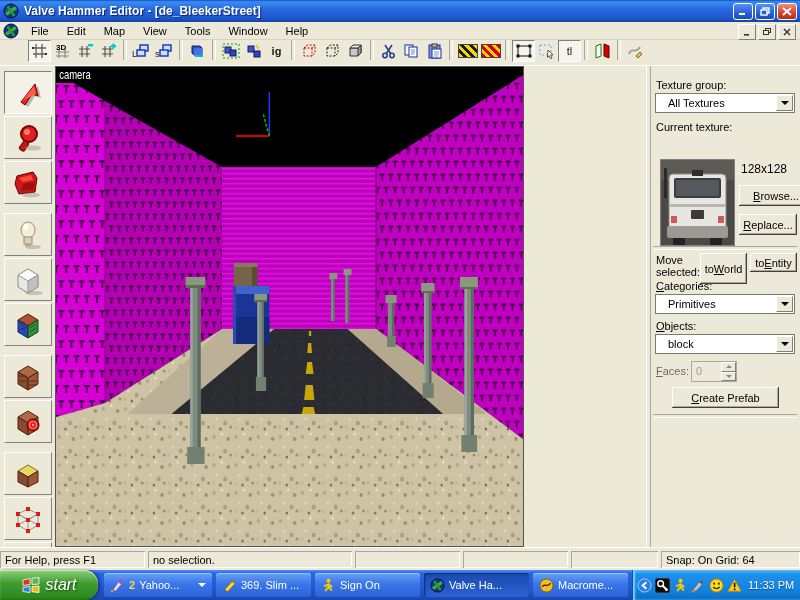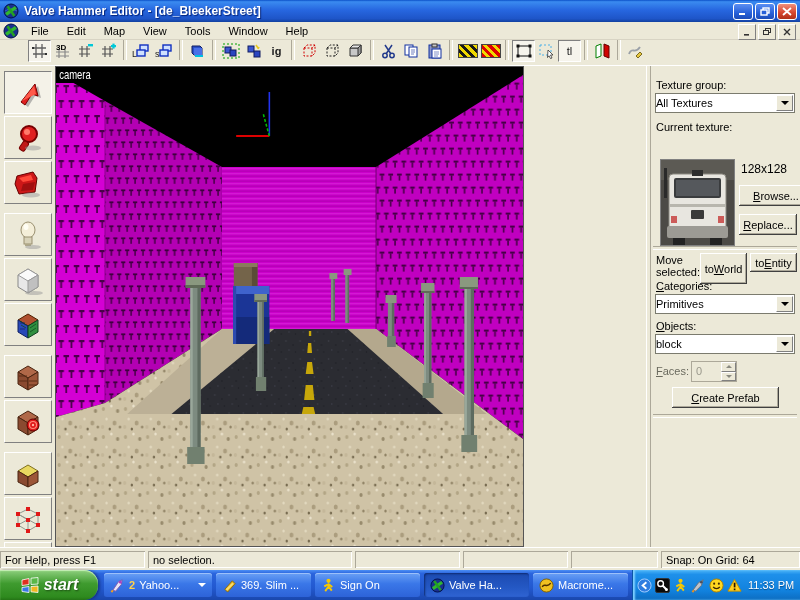--- a/index.html
+++ b/index.html
@@ -55,21 +55,21 @@
     border:1px solid #555;box-sizing:border-box}
   #viewport svg{display:block;width:100%;height:100%}
 
   
   #splitter{left:646px;top:66px;width:5px;height:481px;background:#ece9d8;
     border-left:1px solid #fff;border-right:1px solid #aca899;box-sizing:border-box}
   #rightpanel{left:651px;top:66px;width:149px;height:481px;background:#ece9d8}
   .rp-label{position:absolute;left:5px;white-space:nowrap}
   .combo{position:absolute;left:4px;width:140px;height:20px;background:#fff;
     border:1px solid #7b7b6e;box-sizing:border-box;display:flex;align-items:center}
-  .combo .cval{flex:1;padding-left:0;white-space:nowrap;overflow:hidden}
+  .combo .cval{flex:1;padding-left:12px;white-space:nowrap;overflow:hidden}
   .combo .carr{width:17px;height:16px;margin:1px;background:#ece9d8;
     border:1px solid;border-color:#fff #808080 #808080 #fff;box-sizing:border-box;
     display:flex;align-items:center;justify-content:center}
   .tri-down{width:0;height:0;border-left:4px solid transparent;border-right:4px solid transparent;
     border-top:4px solid #000}
   .xpbtn{position:absolute;background:#ece9d8;display:flex;align-items:center;justify-content:center;
     box-shadow:inset -1px -1px 0 #404040,inset 1px 1px 0 #fff,inset -2px -2px 0 #aca899;cursor:default}
   .groove{position:absolute;left:2px;width:144px;height:2px;
     border-top:1px solid #aca899;border-bottom:1px solid #fff}
 
@@ -80,21 +80,21 @@
     display:flex;align-items:center;padding-left:5px;box-sizing:border-box;white-space:nowrap}
 
   
   #taskbar{left:0;top:570px;width:800px;height:30px;
     background:linear-gradient(to bottom,#4b8ef5 0%,#2a64dd 12%,#2258cf 60%,#1a47ad 100%)}
   #startbtn{position:absolute;left:0;top:0;width:98px;height:30px;border-radius:0 14px 14px 0;
     background:linear-gradient(to bottom,#8ed07e 0%,#4aא 0%,#3f9b2f 45%,#2e8a1e 90%,#247415 100%);
     background:linear-gradient(to bottom,#8ed07e 0%,#3f9b2f 45%,#2e8a1e 90%,#247415 100%);
     display:flex;align-items:center;justify-content:center;gap:4px;
     box-shadow:inset 0 1px 1px #c8f0b8, 2px 0 3px rgba(0,0,30,.4)}
-  #startbtn .stxt{color:#fff;font-weight:bold;font-style:italic;font-size:16px;text-shadow:1px 1px 2px #1a4a10}
+  #startbtn .stxt{color:#fff;font-weight:normal;font-style:italic;font-size:16px;text-shadow:1px 1px 2px #1a4a10}
   .task{position:absolute;top:3px;height:24px;border-radius:3px;display:flex;align-items:center;gap:4px;
     padding:0 6px;box-sizing:border-box;color:#fff;white-space:nowrap;overflow:hidden;
     background:linear-gradient(to bottom,#6aa0f5,#3a77e8 45%,#2d63d8);box-shadow:inset 0 1px 0 #9cc0fa}
   .task.active{background:linear-gradient(to bottom,#1c4ab0,#2458c4 60%,#2f63d2);
     box-shadow:inset 1px 1px 2px #0e2a70}
   .task .num{color:#ffd24a;font-weight:bold}
   #tray{position:absolute;right:0;top:0;width:168px;height:30px;
     background:linear-gradient(to bottom,#4cb4f8 0%,#1e90ea 15%,#1181dd 70%,#0d6cc0 100%);
     border-left:1px solid #0a55a8;box-shadow:inset 2px 0 2px #7fd0ff;
     display:flex;align-items:center;gap:3px;padding-left:4px;box-sizing:border-box}

